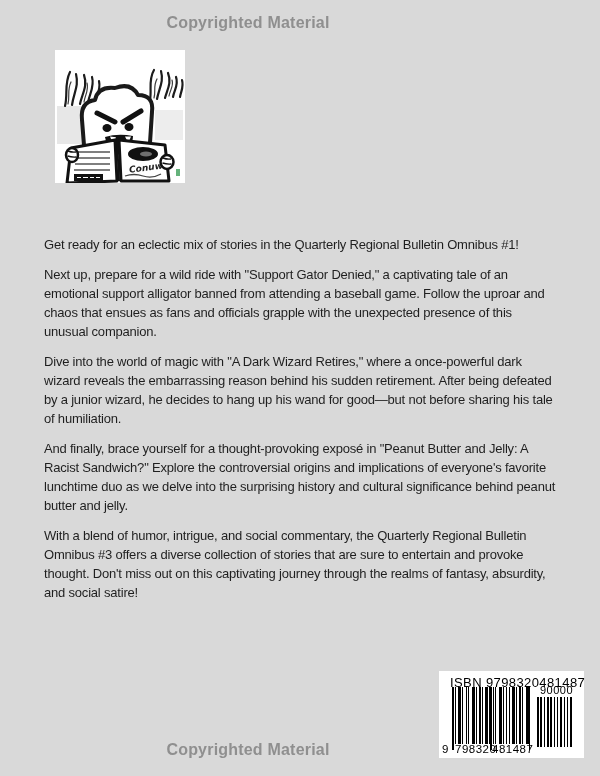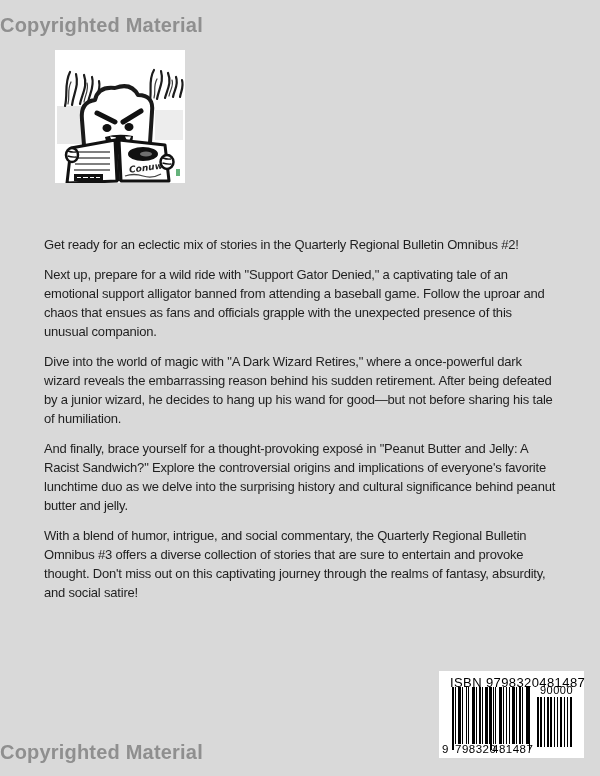--- a/index.html
+++ b/index.html
@@ -6,22 +6,23 @@
   html,body{margin:0;padding:0;background:#d9d9d9;}
   .page{
     position:relative;
     width:600px;height:776px;
     background:#d9d9d9;
     overflow:hidden;
     font-family:"Liberation Sans", sans-serif;
   }
   .banner{
     position:absolute;left:0;width:496px;
+    text-align:center;
     font-weight:bold;
-    font-size:20px;
+    font-size:16px;
     color:#8f8f8f;
     letter-spacing:0.2px;
   }
   .banner.top{top:14px;}
   .banner.bottom{top:741px;}
 
   .illustration{
     position:absolute;left:55px;top:50px;
     width:130px;height:133px;
     background:#ffffff;
@@ -144,21 +145,21 @@
         <path d="M13 101 q4 1.5 8 1 M12.5 106 q4.5 1.5 9 1" stroke-width="1.4"></path>
         <ellipse cx="112" cy="112" rx="6.5" ry="7"></ellipse>
         <path d="M108 108 q4 1.5 8 1 M107.5 113 q4.5 1.5 9 1" stroke-width="1.4"></path>
       </g>
 
       <rect x="121" y="119" width="4" height="7" fill="#4aa564" opacity="0.85"></rect>
     </svg>
   </div>
 
   <div class="blurb">
-    <p>Get ready for an eclectic mix of stories in the Quarterly Regional Bulletin Omnibus #2!</p>
+    <p>Get ready for an eclectic mix of stories in the Quarterly Regional Bulletin Omnibus #1!</p>
     <p>Next up, prepare for a wild ride with "Support Gator Denied," a captivating tale of an emotional support alligator banned from attending a baseball game. Follow the uproar and chaos that ensues as fans and officials grapple with the unexpected presence of this unusual companion.</p>
     <p>Dive into the world of magic with "A Dark Wizard Retires," where a once-powerful dark wizard reveals the embarrassing reason behind his sudden retirement. After being defeated by a junior wizard, he decides to hang up his wand for good—but not before sharing his tale of humiliation.</p>
     <p>And finally, brace yourself for a thought-provoking exposé in "Peanut Butter and Jelly: A Racist Sandwich?" Explore the controversial origins and implications of everyone's favorite lunchtime duo as we delve into the surprising history and cultural significance behind peanut butter and jelly.</p>
     <p>With a blend of humor, intrigue, and social commentary, the Quarterly Regional Bulletin Omnibus #3 offers a diverse collection of stories that are sure to entertain and provoke thought. Don't miss out on this captivating journey through the realms of fantasy, absurdity, and social satire!</p>
   </div>
 
   <div class="barcode-panel">
     <div class="isbn-label">ISBN 9798320481487</div>
     <div class="main-bars"></div>
     <div class="guard g1"></div>

